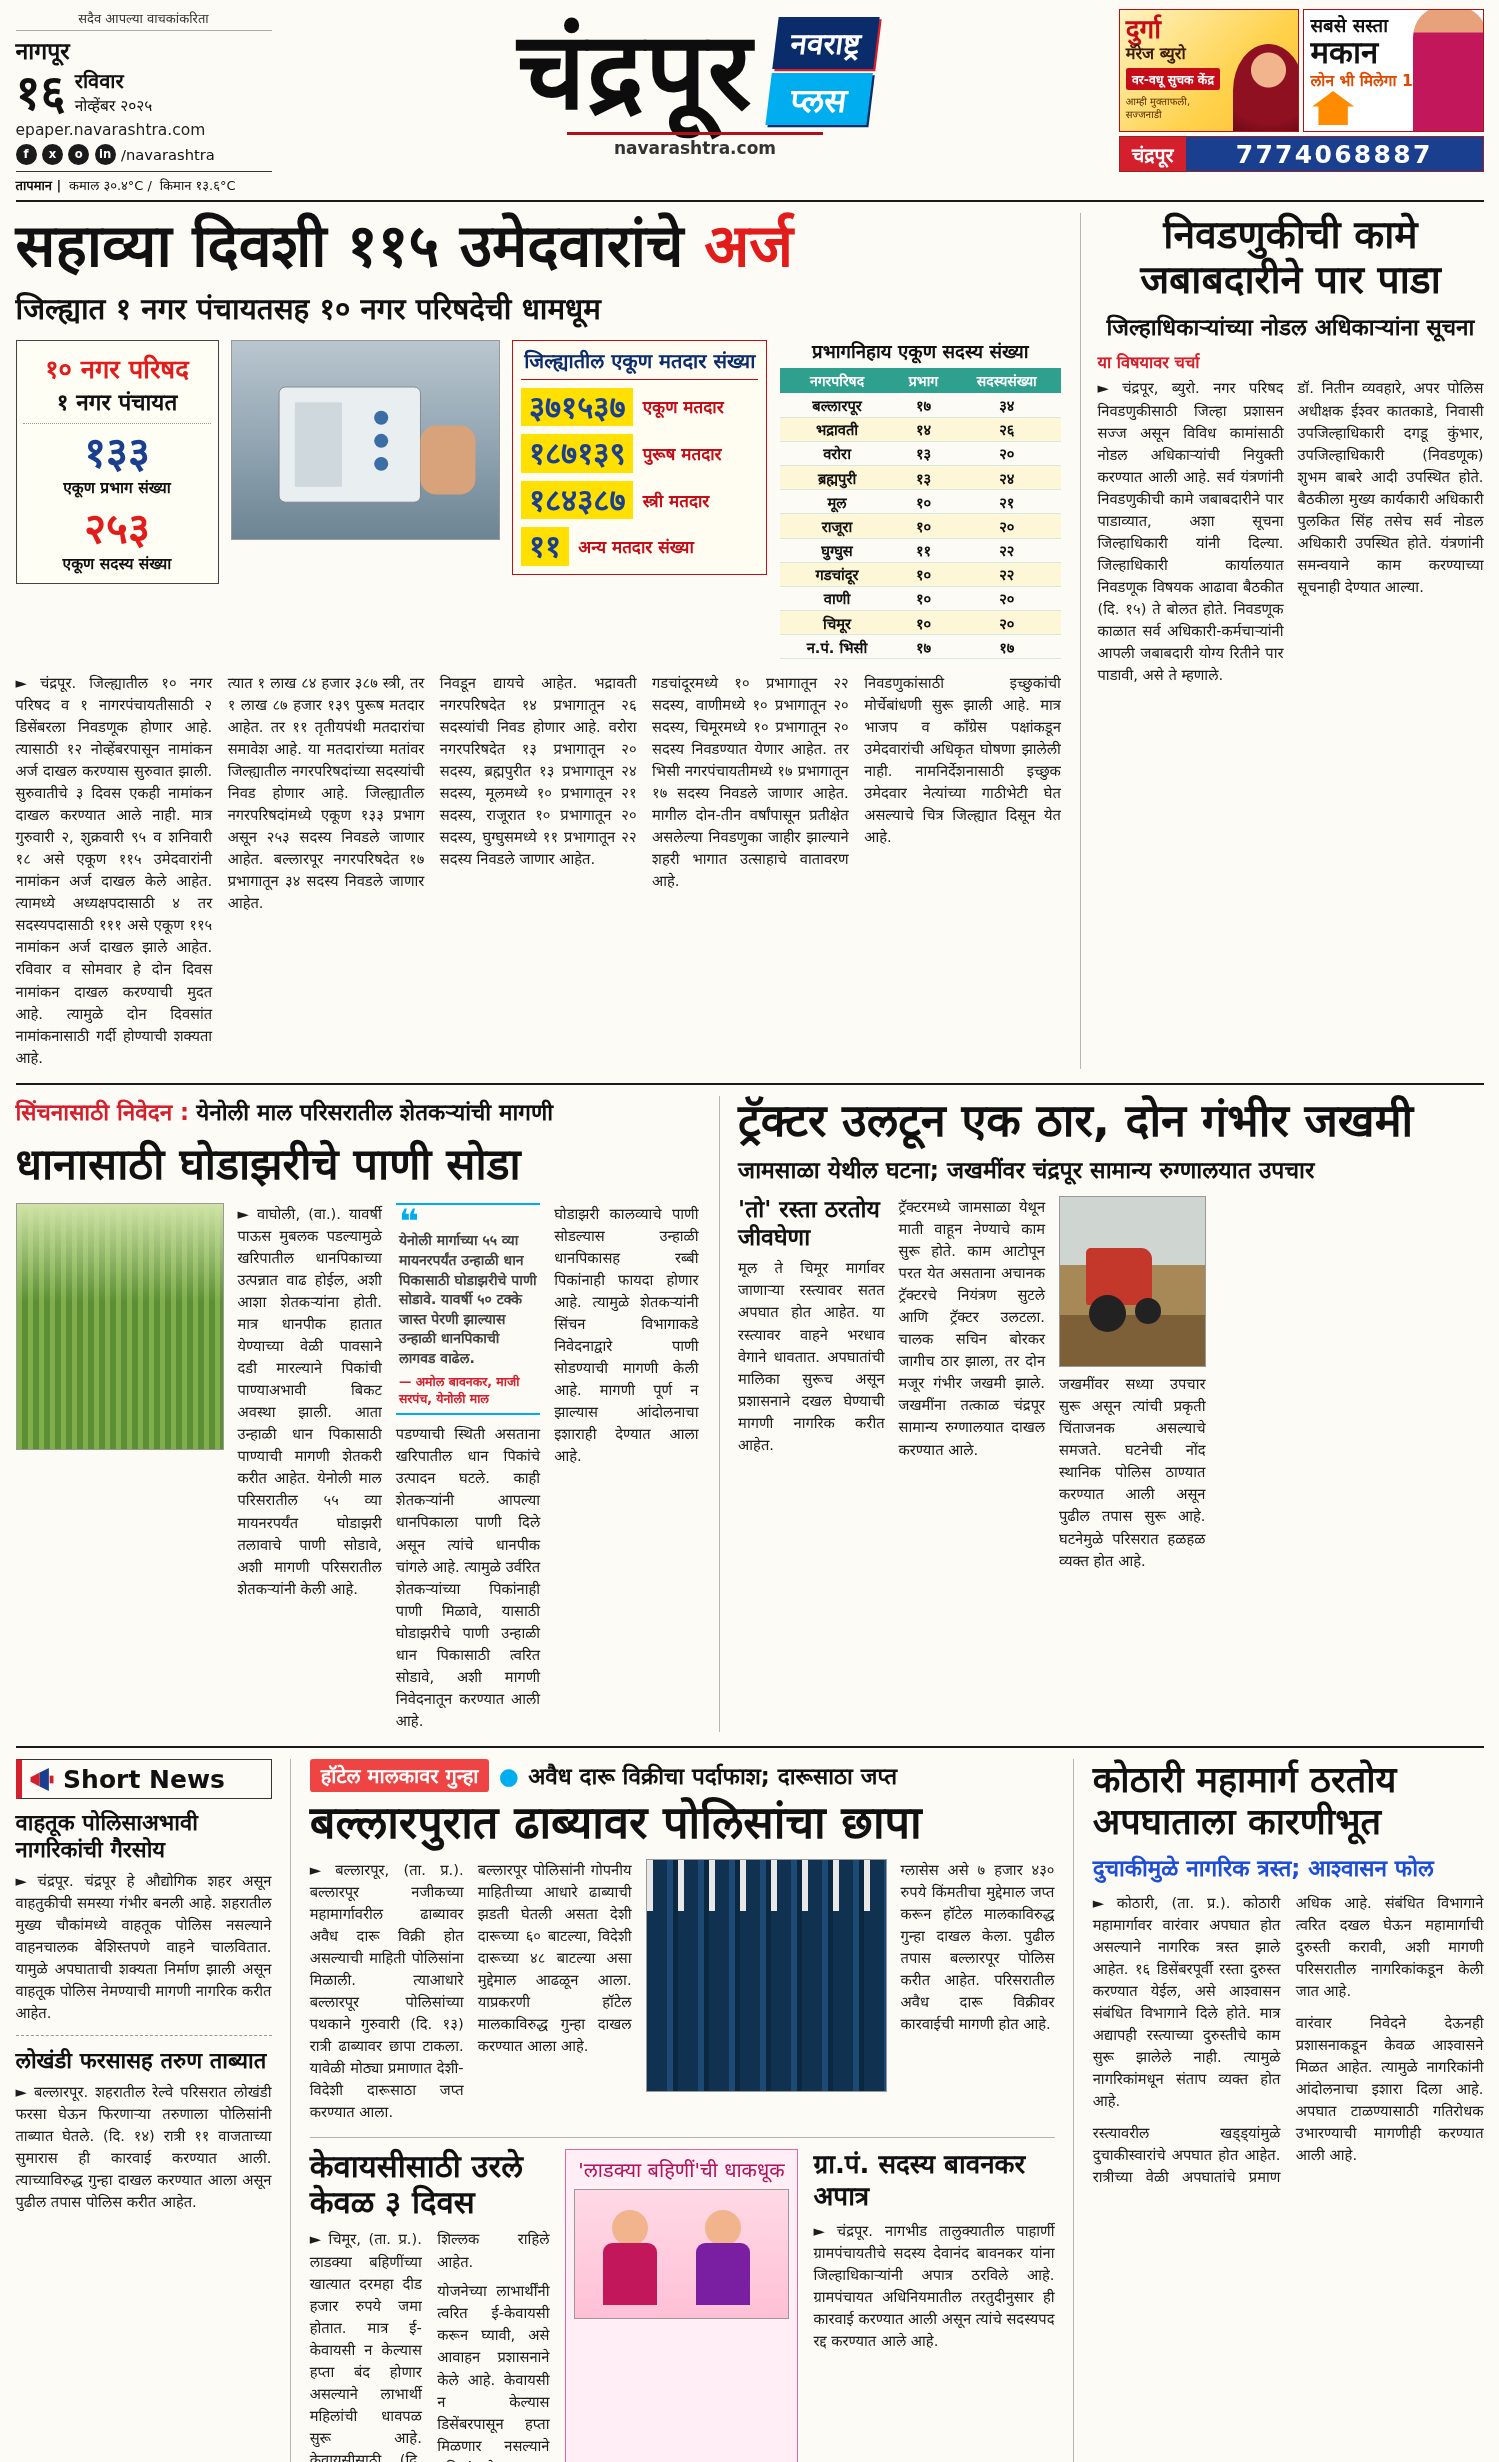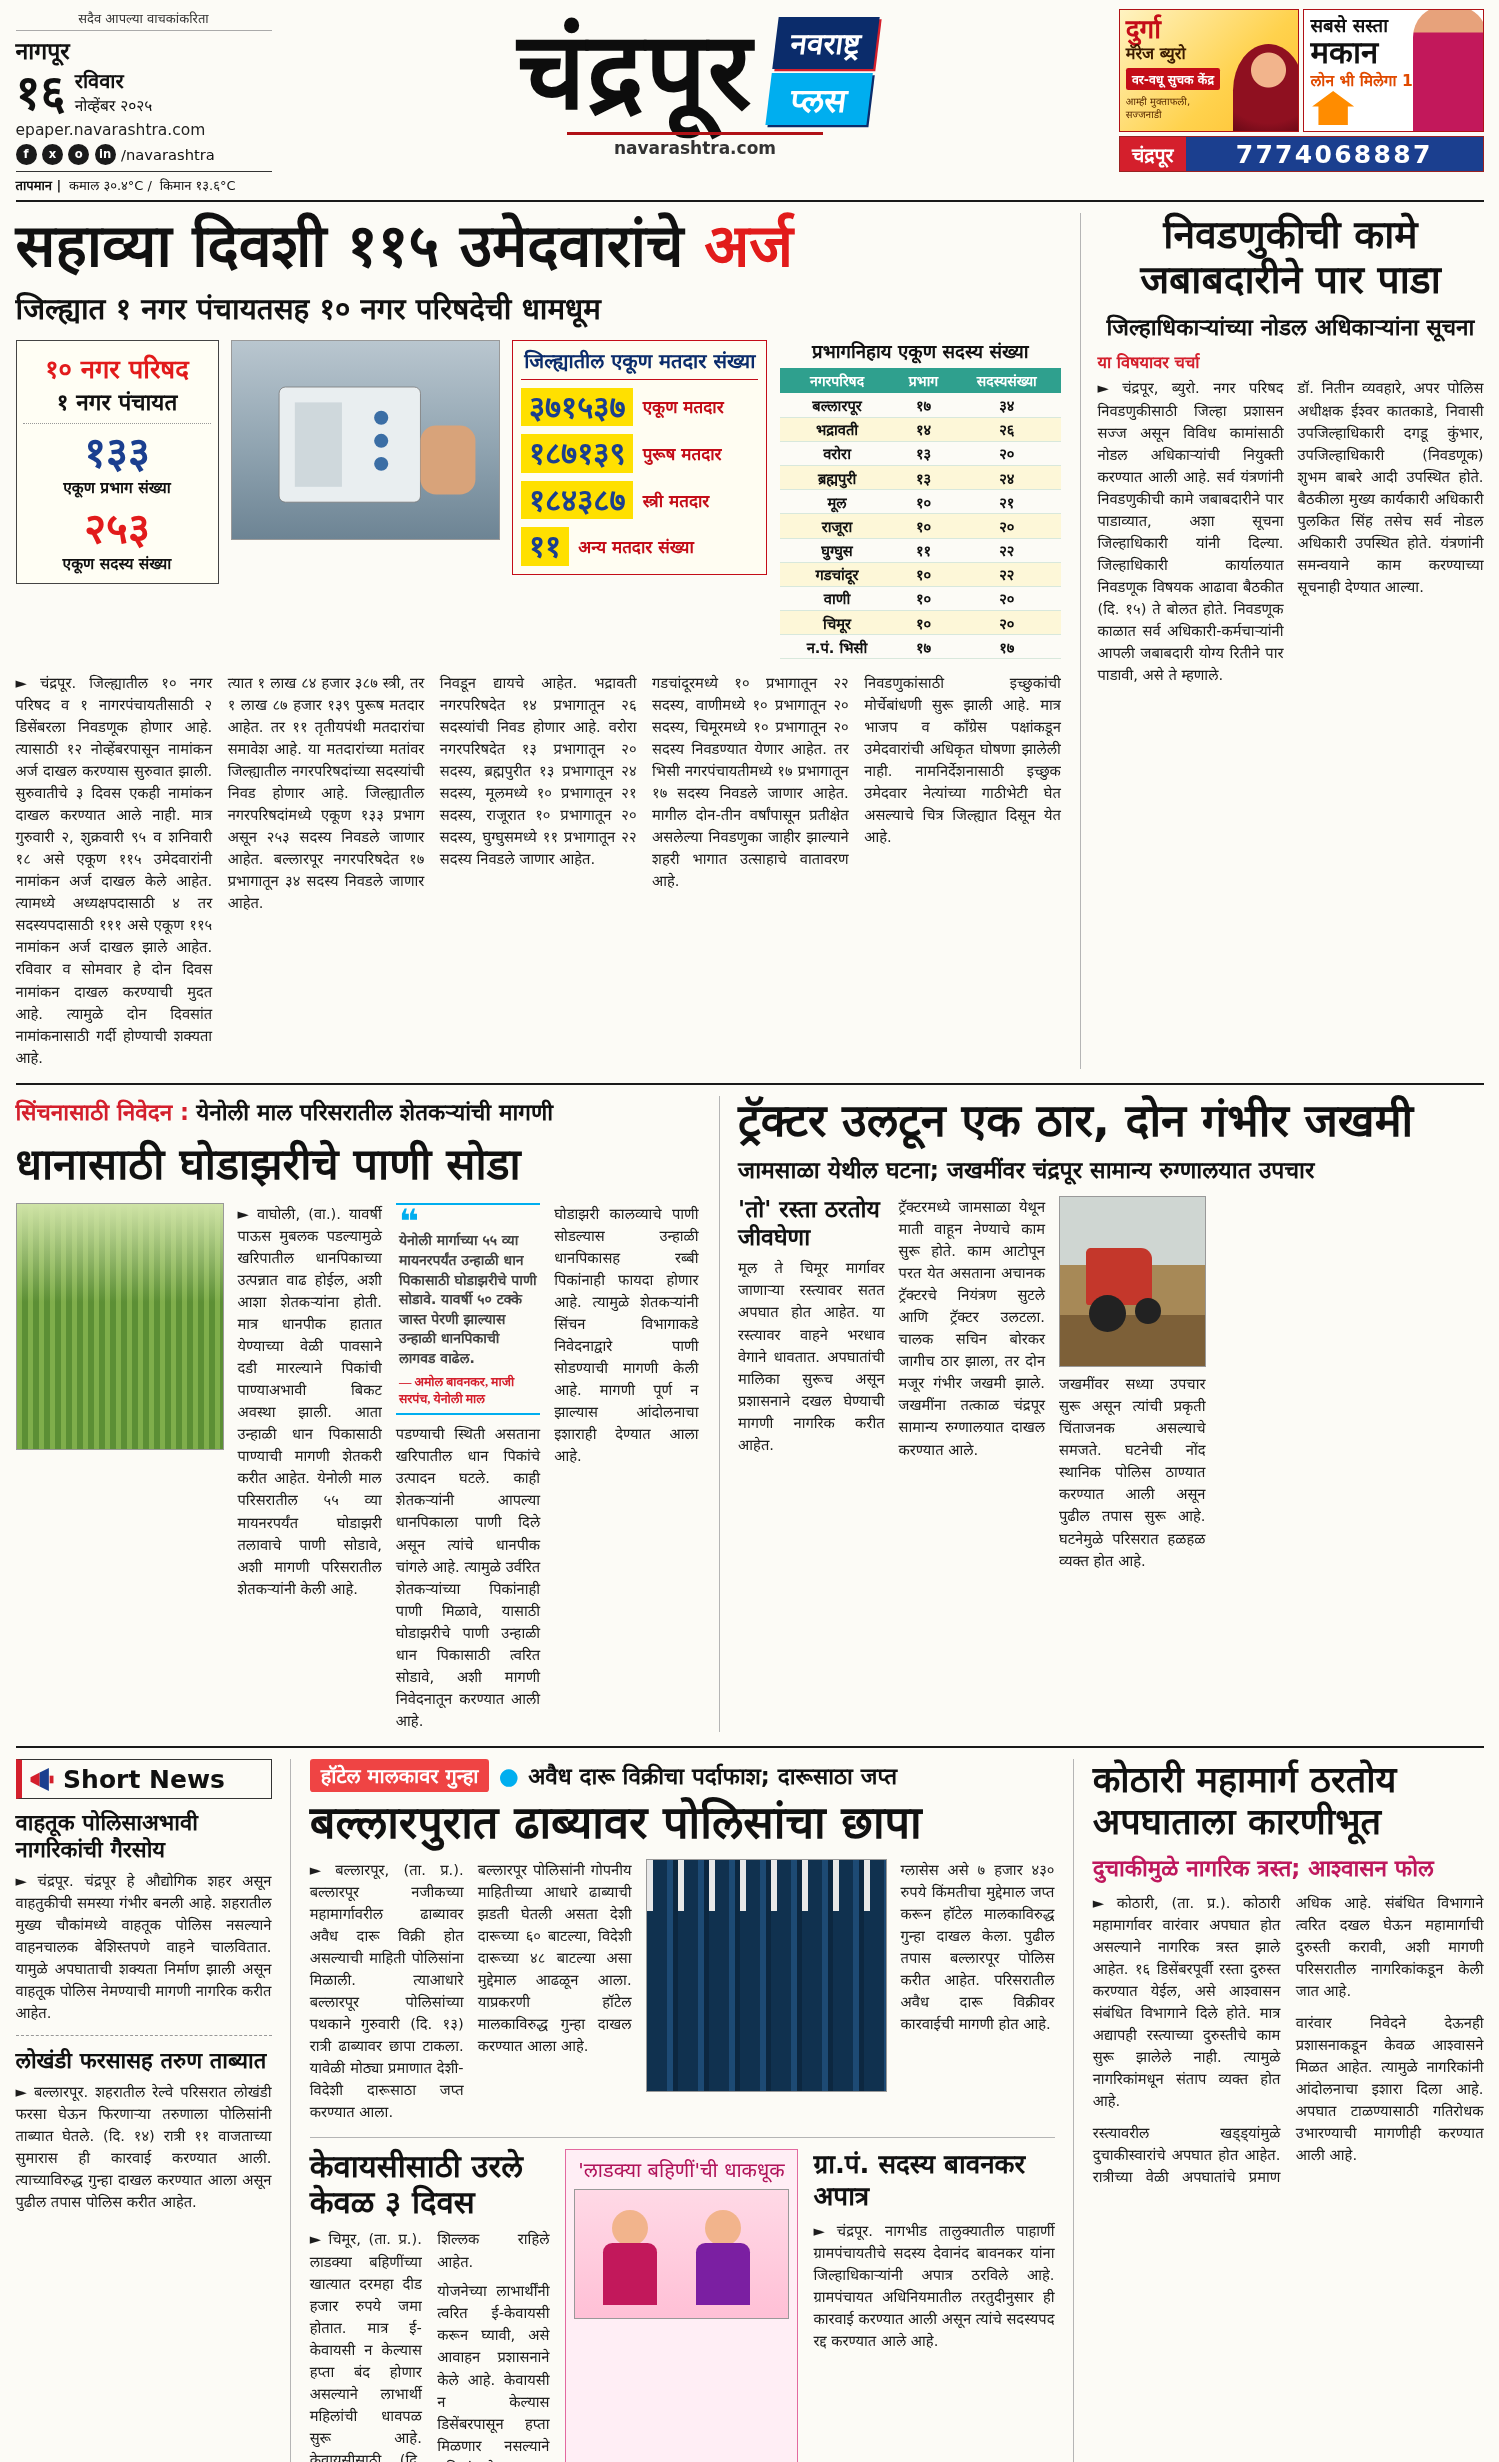--- a/index.html
+++ b/index.html
@@ -93,21 +93,21 @@
   .kicker-line { font-size:22.5px; margin-bottom:6.2px; }
   .kicker-red { color:#d41f2c; font-weight:bold; }
   .kicker-black { font-weight:bold; }
   .paani-headline { font-size:43px; font-weight:bold; margin:3.1px 0 11px; }
   .paani-grid { display:grid; grid-template-columns:208px 1fr 1fr 1fr; gap:14px; }
   .rice-photo { height:247px; background:repeating-linear-gradient(90deg,#7fae4b 0 5.4px,#5c8f35 5.4px 11px); }
   .rice-photo:before { content:""; position:absolute; inset:0 0 60% 0; background:linear-gradient(180deg,#cfe3a6,rgba(207,227,166,0)); }
   .pull-quote { border-top:2.3px solid #00aeef; border-bottom:2.3px solid #00aeef; padding:6.2px 3.1px; margin-bottom:7.8px; }
   .q-mark { color:#00aeef; font-size:34px; line-height:.6; font-weight:bold; display:block; }
   .q-text { font-size:14px; font-weight:bold; color:#444; line-height:1.4; }
-  .q-attr { color:#d41f2c; font-size:12.4px; font-weight:bold; display:block; margin-top:4.7px;font-family:Liberation Serif, serif; }
+  .q-attr { color:#d41f2c; font-size:12.4px; font-weight:bold; display:block; margin-top:4.7px; }
 
   .tractor { border-left:0.8px solid #b5b5b5; padding-left:18.6px; }
   .tractor-headline { font-size:45px; font-weight:bold; line-height:1.1; }
   .tractor-subhead { font-size:23px; font-weight:bold; margin:7.8px 0 11px; }
   .tractor-grid { display:grid; grid-template-columns:1fr 1fr 1fr 264px; gap:14px; }
   .danger-title { font-size:23px; font-weight:bold; margin-bottom:6.2px; line-height:1.2; }
   .tractor-photo { height:171px; background:linear-gradient(180deg,#cfd6d2 0 40%,#a78957 40% 70%,#7d6038 70% 100%); margin-bottom:6.2px; }
   .t-body { position:absolute; left:18%; top:30%; width:46%; height:34%; background:#c4372b; border-radius:4.7px 11px 3.1px 3.1px; }
   .t-wheel { position:absolute; background:#222; border-radius:50%; }
 
@@ -133,21 +133,21 @@
   .kyc-cols { column-count:2; column-gap:15.5px; }
   .ladki-box { border:1.6px solid #e36aa0; background:#ffeef5; padding:7.8px; text-align:center; }
   .ladki-title { font-size:20px; font-weight:normal; color:#b0125a; line-height:1.25; margin-bottom:6.2px; }
   .ladki-cartoon { height:130px; background:linear-gradient(180deg,#ffd9e6,#ffc0d6); }
   .lc-face { position:absolute; width:36px; height:36px; background:#f2b48c; border-radius:50%; top:20px; }
   .lc-sari { position:absolute; width:54px; height:62px; border-radius:9.3px 9.3px 0 0; top:53px; }
   .apatra-headline { font-size:26px; font-weight:bold; line-height:1.2; margin-bottom:7.8px; }
 
   .kothari { padding-left:0; }
   .kothari-headline { font-size:36px; font-weight:bold; line-height:1.18; }
-  .kothari-subhead { font-size:22.5px; font-weight:bold; margin:7.8px 0 9.3px; color:#be185d; }
+  .kothari-subhead { font-size:22.5px; font-weight:bold; margin:7.8px 0 9.3px; color:#1d4ed8; }
   .kothari-cols { column-count:2; column-gap:15.5px; }
   .kothari-cols p { margin-bottom:9.3px; }
 </style>
 </head>
 <body>
 
 <div class="page">
 
   <header class="header">
     <div class="h-left">

